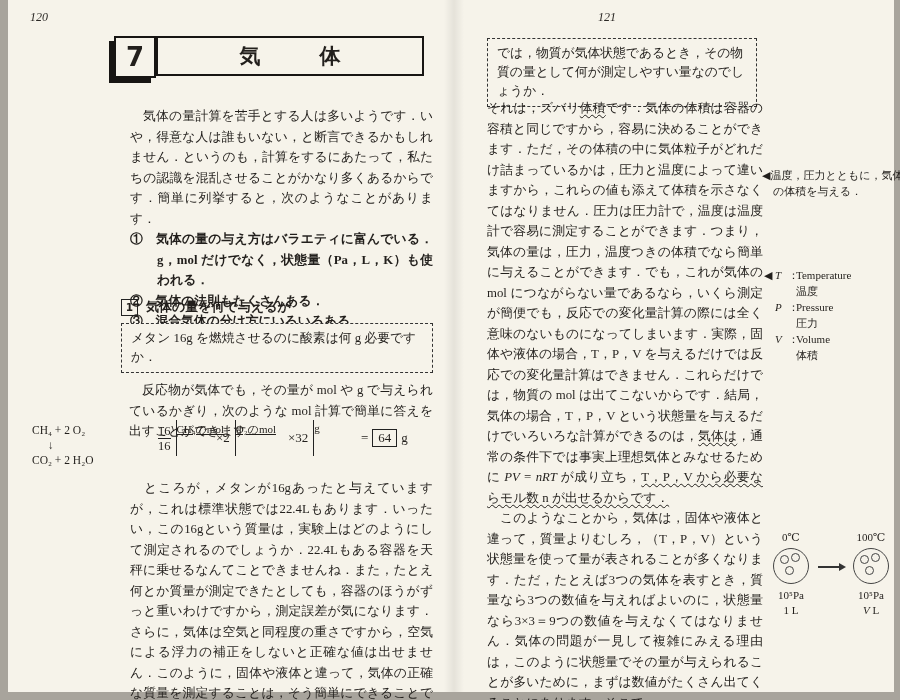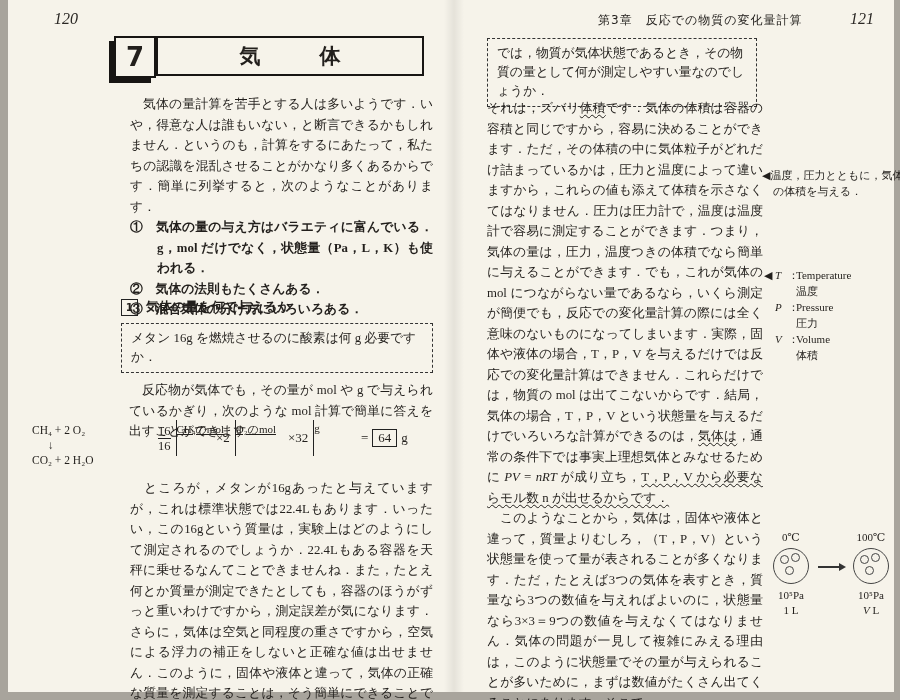--- a/index.html
+++ b/index.html
@@ -5,33 +5,33 @@
   html,body{margin:0;padding:0;}
   body{
     position:relative;width:900px;height:700px;overflow:hidden;
     background:#a8a49c;
     font-family:"Liberation Serif","DejaVu Serif",serif;
     color:#221f1c;
   }
   .paper{position:absolute;left:8px;top:0;width:886px;height:692px;background:#f6f3ea;}
   .spine{position:absolute;left:444px;top:0;width:20px;height:692px;
     background:linear-gradient(90deg,rgba(0,0,0,0) 0%,rgba(0,0,0,0.07) 50%,rgba(0,0,0,0) 100%);}
-  .pnum{font-style:italic;font-size:16px;color:#2a2724;margin-left:24px;}
+  .pnum{font-style:italic;font-size:12px;color:#2a2724;}
   #pn-left{position:absolute;left:30px;top:10px;}
   
   .chapter-head{position:absolute;left:114px;top:36px;display:flex;align-items:flex-start;}
   .ch-num{width:38px;height:38px;border:2.5px solid #171513;background:#f6f3ea;
     box-shadow:-5px 5px 0 #171513;display:flex;align-items:center;justify-content:center;
     font-family:"DejaVu Sans",sans-serif;font-weight:bold;font-size:26px;}
   .ch-title{width:264px;height:36px;border:2px solid #171513;
     display:flex;align-items:center;justify-content:center;
     font-family:"DejaVu Sans",sans-serif;font-weight:bold;font-size:21px;letter-spacing:0.9em;text-indent:0.9em;}
   
   .jp{font-size:12.8px;line-height:20.5px;text-align:justify;margin:0;}
-  .col-a{position:absolute;left:130px;top:94px;width:303px;}
+  .col-a{position:absolute;left:130px;top:106px;width:303px;}
   .list-item{padding-left:27px;text-indent:-27px;font-size:12.8px;line-height:20.5px;text-align:justify;font-weight:bold;}
   .col-b{position:absolute;left:121px;top:298px;width:312px;}
   .sec-head{display:flex;align-items:center;font-family:"DejaVu Sans",sans-serif;font-weight:bold;font-size:13px;}
   .sec-num{width:15px;height:15px;border:1.6px solid #222;display:flex;align-items:center;justify-content:center;
     font-size:10.5px;margin-right:8px;}
   .dash-box{border:1.6px dashed #333;padding:5px 9px;font-size:12.8px;line-height:19px;background:#f6f3ea;}
   .col-b .dash-box{margin-top:7px;}
   .col-b .jp{margin-top:7px;padding-left:8px;}
   
   .formula{position:absolute;left:32px;top:420px;width:412px;display:flex;align-items:flex-start;}
@@ -142,21 +142,20 @@
       <span>g</span>
     </div>
   </div>
 </div>
 
 <div class="col-c">
   <p class="jp">　ところが，メタンが16gあったと与えていますが，これは標準状態では22.4Lもあります．いったい，この16gという質量は，実験上はどのようにして測定されるのでしょうか．22.4Lもある容器を天秤に乗せるなんてことできませんね．また，たとえ何とか質量が測定できたとしても，容器のほうがずっと重いわけですから，測定誤差が気になります．さらに，気体は空気と同程度の重さですから，空気による浮力の補正をしないと正確な値は出せません．このように，固体や液体と違って，気体の正確な質量を測定することは，そう簡単にできることではないのです．</p>
 </div>
 
 <div class="r-head">
-  <span class="ch">第3章　反応での物質の変化量計算</span>
   <span class="pnum">121</span>
 </div>
 
 <div class="q-box dash-box">では，物質が気体状態であるとき，その物質の量として何が測定しやすい量なのでしょうか．</div>
 
 <div class="col-r">
   <p class="jp">
     <span>それは，ズバリ</span><span class="wavy">体積</span><span>です．気体の体積は容器の容積と同じですから，容易に決めることができます．ただ，その体積の中に気体粒子がどれだけ詰まっているかは，圧力と温度によって違いますから，これらの値も添えて体積を示さなくてはなりません．圧力は圧力計で，温度は温度計で容易に測定することができます．つまり，気体の量は，圧力，温度つきの体積でなら簡単に与えることができます．でも，これが気体の mol につながらない量であるなら，いくら測定が簡便でも，反応での変化量計算の際には全く意味のないものになってしまいます．実際，固体や液体の場合，T，P，V を与えるだけでは反応での変化量計算はできません．これらだけでは，物質の mol は出てこないからです．結局，気体の場合，T，P，V という状態量を与えるだけでいろいろな計算ができるのは，</span><span class="wavy">気体は</span><span>，通常の条件下では事実上理想気体とみなせるために </span><span class="ital">PV = nRT</span><span> が成り立ち，</span><span class="wavy">T，P，V から必要ならモル数 n が出せるからです．</span>
   </p>
   <p class="jp">　このようなことから，気体は，固体や液体と違って，質量よりむしろ，（T，P，V）という状態量を使って量が表されることが多くなります．ただ，たとえば3つの気体を表すとき，質量なら3つの数値を与えればよいのに，状態量なら3×3＝9つの数値を与えなくてはなりません．気体の問題が一見して複雑にみえる理由は，このように状態量でその量が与えられることが多いために，まずは数値がたくさん出てくることにあります．そこで，</p>

